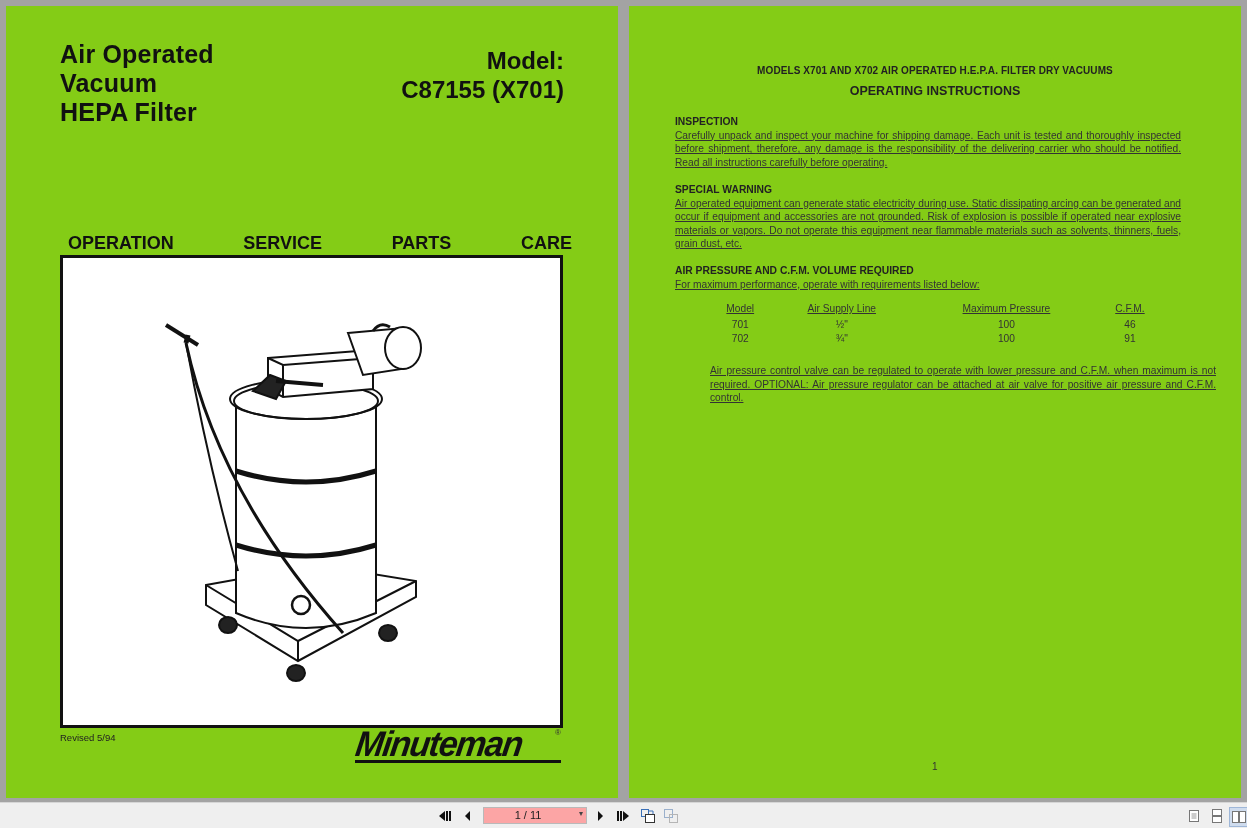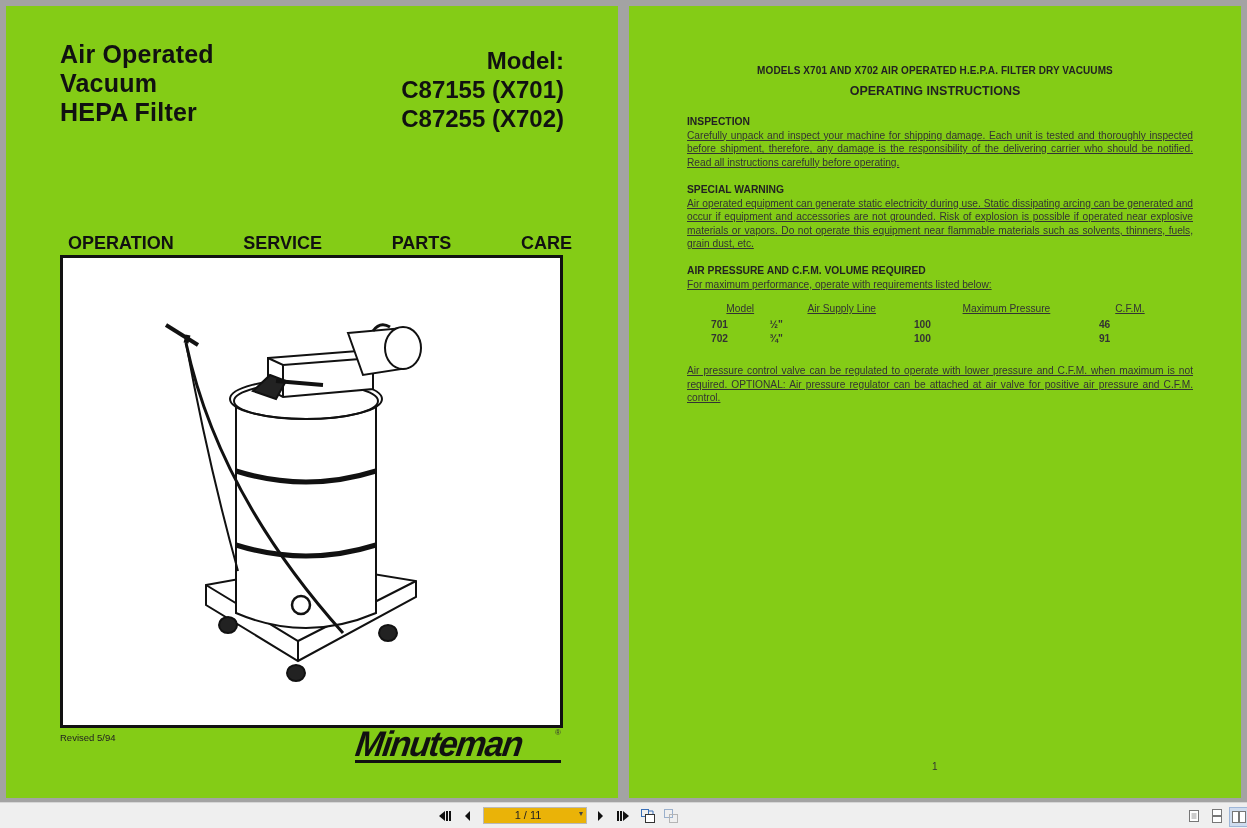--- a/index.html
+++ b/index.html
@@ -20,48 +20,47 @@
   .illus-box { position:absolute; left:54px; top:249px; width:497px; height:467px; border:3.5px solid #111; background:#fff; }
   .illus-box svg { position:absolute; left:95px; top:55px; }
   .revised { position:absolute; left:54px; top:726px; font-size:9.5px; color:#222; }
   .brand { position:absolute; left:350px; top:718px; font-weight:bold; font-style:italic; font-size:34px; color:#111; letter-spacing:-1.5px; font-family:"Liberation Sans", sans-serif; transform:skewX(-8deg) scaleY(1.05); }
   .brand-rule { position:absolute; left:349px; top:754px; width:206px; height:3px; background:#111; }
   .brand-reg { position:absolute; left:549px; top:722px; font-size:8px; color:#333; }
 
   
   .doc-header { position:absolute; left:54px; top:35px; width:504px; text-align:center; font-weight:bold; font-size:10px; color:#222; letter-spacing:0.1px; white-space:nowrap;margin-top:24px; }
   .doc-sub { position:absolute; left:54px; top:78px; width:504px; text-align:center; font-weight:bold; font-size:12.5px; color:#222; }
-  .sec { position:absolute; left:58px; width:506px; font-size:10.2px; line-height:13.5px; color:#333; }
+  .sec { position:absolute; left:46px; width:506px; font-size:10.2px; line-height:13.5px; color:#333; }
   .sec h3 { margin:0; font-size:10.3px; font-weight:bold; color:#222; }
   .sec p { margin:0; text-align:justify;text-decoration:underline; }
   table.req { position:absolute; left:82px; top:297px; width:450px; border-collapse:collapse; font-size:10.2px; color:#333; }
   table.req th { font-weight:normal; text-decoration:underline; padding:0 0 4px 0; text-align:center; }
-  table.req td { padding:0; line-height:13.5px;font-weight:bold; }
+  table.req td { text-align:center; padding:0; line-height:13.5px; }
   .page-num { position:absolute; left:303px; top:755px; font-size:10px; color:#333; }
 
   
   .toolbar { position:absolute; left:0; top:802px; width:1247px; height:26px; background:#efefef; border-top:1px solid #d6d6d6; }
   .tb-btn { position:absolute; top:4px; width:18px; height:18px; display:flex; align-items:center; justify-content:center; cursor:pointer; }
-  .page-select { position:absolute; left:483px; top:4px; width:104px; height:17px; background:#eab308; border:1px solid #b9b9b9; font-size:11px; color:#222; box-sizing:border-box;padding-left:25px; }
+  .page-select { position:absolute; left:483px; top:4px; width:104px; height:17px; background:#fca5a5; border:1px solid #b9b9b9; font-size:11px; color:#222; box-sizing:border-box;padding-left:25px; }
   .page-select .val { position:absolute; left:0; right:14px; top:1px; text-align:center; }
   .page-select .arr { position:absolute; right:3px; top:1px; font-size:8px; color:#444; }
 </style>
 </head>
 <body>
 
 <div class="page" id="page-left">
   <div class="cover-title">
     <div>Air Operated</div>
     <div>Vacuum</div>
     <div>HEPA Filter</div>
   </div>
   <div class="cover-model">
     <div>Model:</div>
     <div>C87155 (X701)</div>
-    <div>C87255 (X702)</div>
   </div>
   <div class="sections">
     <span>OPERATION</span>
     <span>SERVICE</span>
     <span>PARTS</span>
     <span>CARE</span>
   </div>
   <div class="illus-box">
     <svg width="280" height="370" viewBox="0 0 280 370" fill="none" stroke="#111" stroke-width="2">
 
@@ -139,21 +138,21 @@
     </tr>
     <tr>
       <td>702</td>
       <td>¾"</td>
       <td>100</td>
       <td>91</td>
     </tr>
   </tbody>
     </table>
 
-  <div class="sec" style="top:358px;">
+  <div class="sec" style="top:358px;margin-left:35px;">
     <p>Air pressure control valve can be regulated to operate with lower pressure and C.F.M. when maximum is not required. OPTIONAL: Air pressure regulator can be attached at air valve for positive air pressure and C.F.M. control.</p>
   </div>
 
   <div class="page-num">1</div>
 </div>
 
 <div class="toolbar">
   <div class="tb-btn" style="left:436px;">
     <svg width="14" height="12" viewBox="0 0 14 12">
         <path d="M7 1 L1 6 L7 11 Z" fill="#111"></path>

